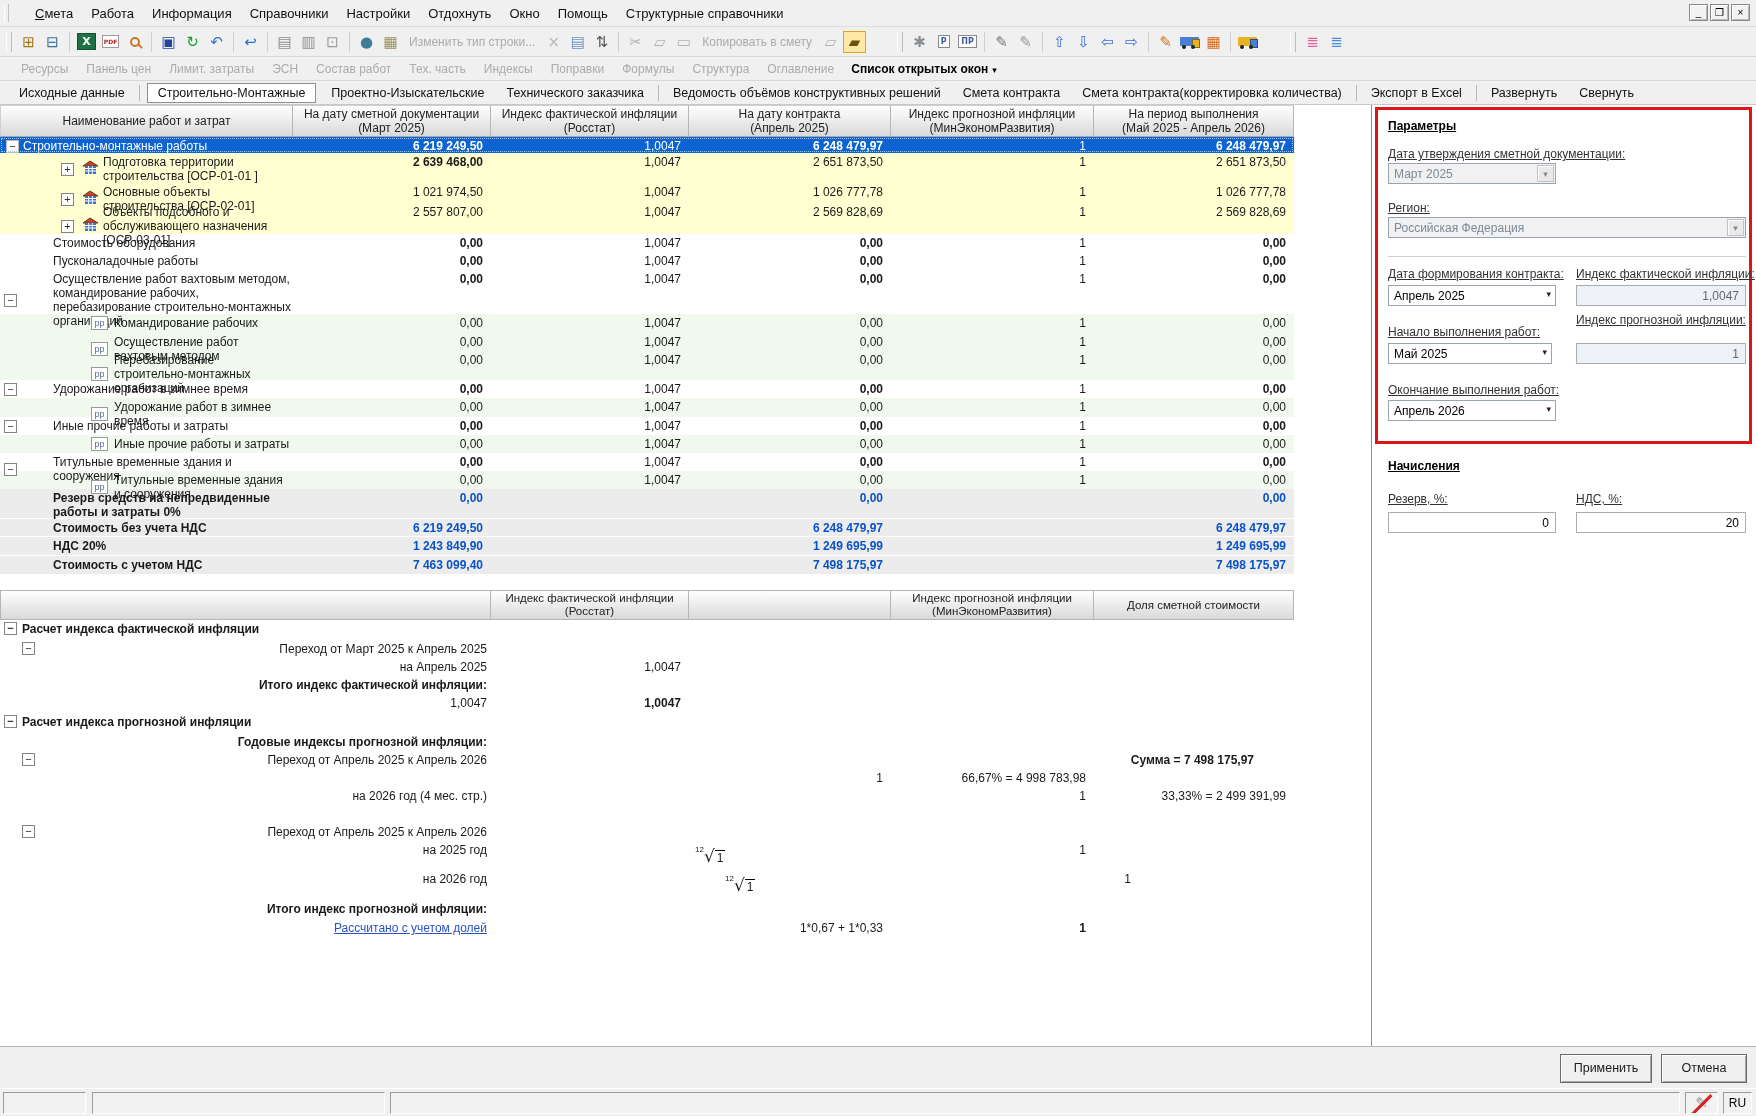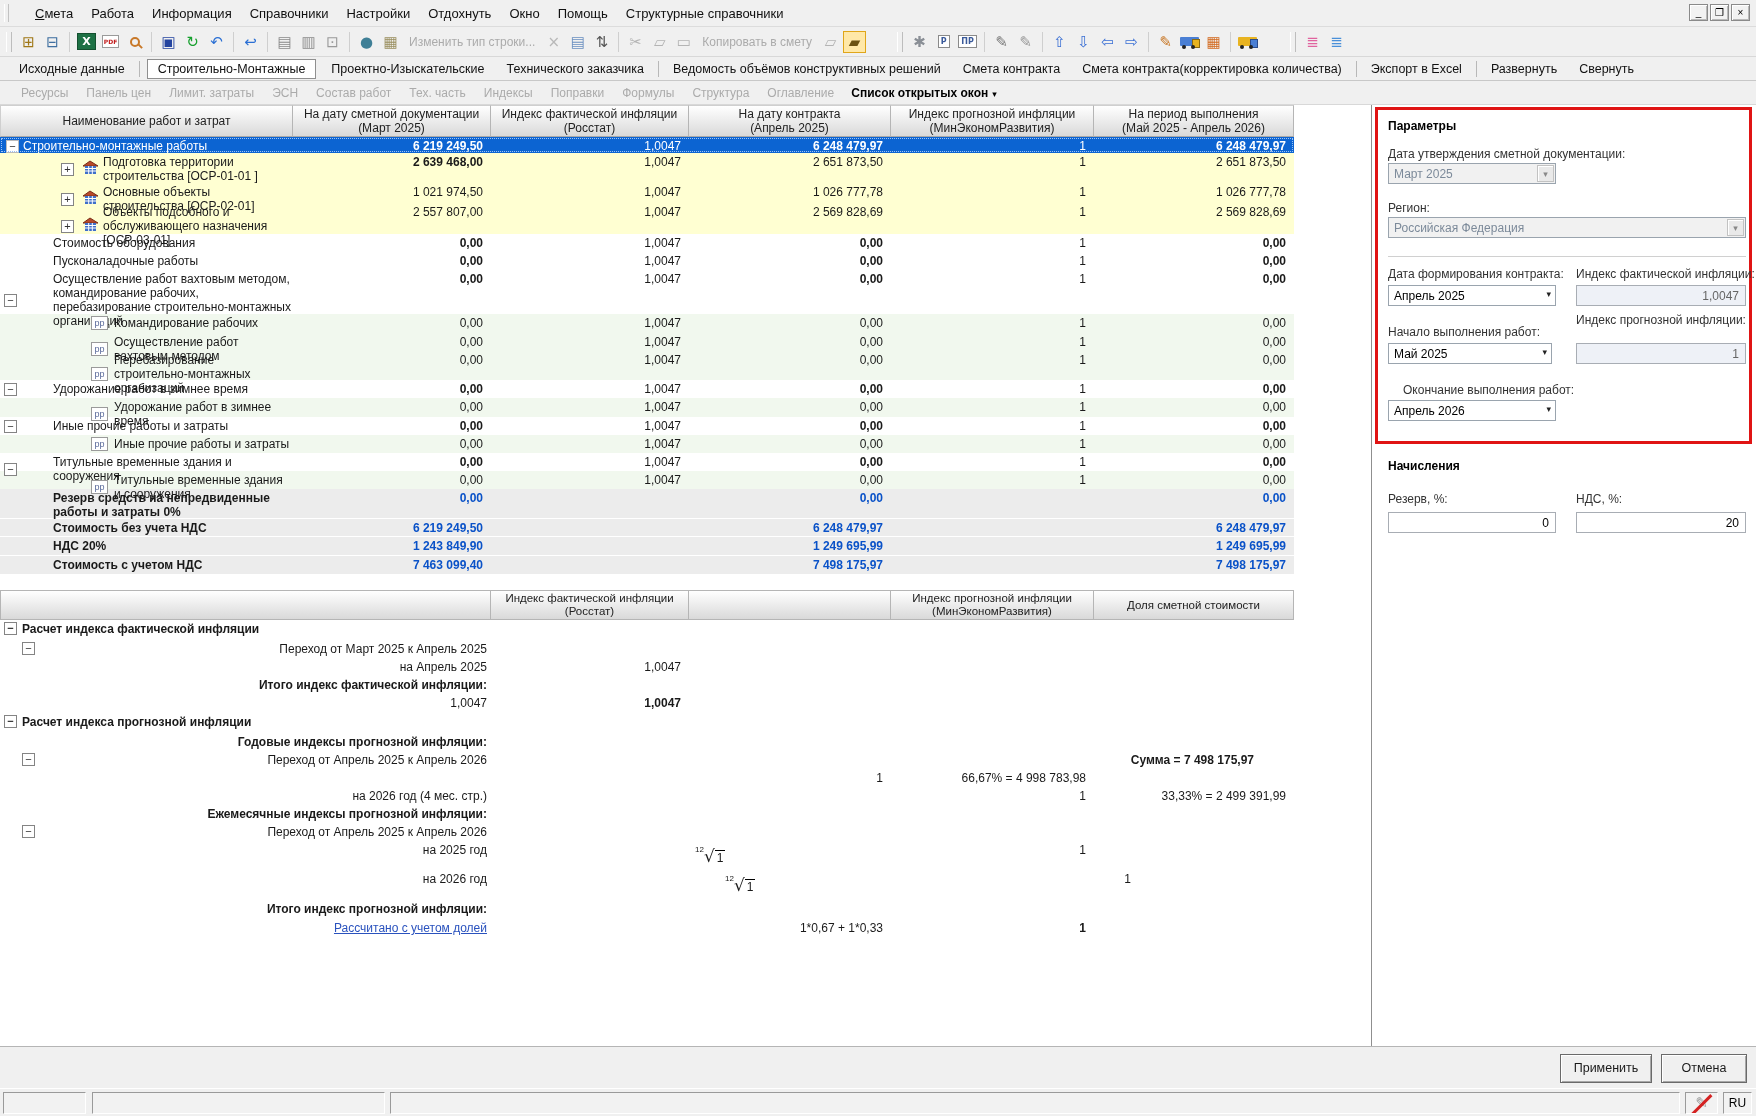--- a/index.html
+++ b/index.html
@@ -81,21 +81,21 @@
   .cval { text-align:right; padding:2px 8px 0 2px; line-height:14px; }
   .cval.ctr-l { text-align:left; padding-left:6px; }
   .clink { color:#2a52be; text-decoration:underline; cursor:pointer; }
   .radical sup { font-size:8px; vertical-align:10px; }
   .radical .rsign { font-size:17px; font-family:"DejaVu Sans",sans-serif; }
   .radical .rval { border-top:1px solid #000; padding:0 2px; }
 
   
   #right-panel { position:relative; width:383px; background:#fff; }
   #red-box { position:absolute; left:3px; top:2px; width:377px; height:337px; border:3px solid #e01414; }
-  .plabel { position:absolute; color:#333; white-space:nowrap; }
+  .plabel { position:absolute; color:#333; white-space:nowrap;text-decoration:underline; }
   .ptitle { font-weight:bold; color:#000; }
   .combo { position:absolute; height:21px; background:#fff; border:1px solid #9aa4ae; display:flex; align-items:center; padding-left:5px; font-size:12px; color:#000; }
   .combo .cb-arrow { position:absolute; right:4px; top:3px; font-size:9px; color:#222; }
   .combo.dis { background:#f1f1f1; color:#7c8a9a; }
   .combo.dis .cb-arrow { right:1px; top:1px; width:17px; height:17px; background:#e9e9e9; border:1px solid #c2c2c2; box-shadow:inset 1px 1px #fff; text-align:center; line-height:16px; color:#888; }
   .pfield { position:absolute; height:21px; border:1px solid #a8adb4; background:#eef1f7; color:#666; text-align:right; padding:3px 6px 0 0; }
   .pinput { position:absolute; height:21px; border:1px solid #a8adb4; background:#fff; color:#000; text-align:right; padding:3px 6px 0 0; }
   .psep { position:absolute; height:1px; background:#d0d0d0; }
 
   
@@ -219,54 +219,54 @@
         <div class="tb-icon i-truck ty">
           <i></i>
         </div>
       </div>
       <div style="width: 26px;"></div>
       <div class="grip"></div>
       <div class="tb-group">
         <div class="tb-icon" style="color: rgb(224, 99, 159);">≣</div>
         <div class="tb-icon" style="color: rgb(74, 144, 217);">≣</div>
       </div>
+    </div>
+
+  <div id="toolbar2">
+      <span class="tb2-item">Ресурсы</span>
+      <span class="tb2-item">Панель цен</span>
+      <span class="tb2-item">Лимит. затраты</span>
+      <span class="tb2-item">ЭСН</span>
+      <span class="tb2-item">Состав работ</span>
+      <span class="tb2-item">Тех. часть</span>
+      <span class="tb2-item">Индексы</span>
+      <span class="tb2-item">Поправки</span>
+      <span class="tb2-item">Формулы</span>
+      <span class="tb2-item">Структура</span>
+      <span class="tb2-item">Оглавление</span>
+      <span class="tb2-active">Список открытых окон<span class="caret">▾</span></span>
     </div>
 
   <div id="tabs">
       <div class="tab">Исходные данные</div>
       <div class="tab-sep"></div>
       <div class="tab active">Строительно-Монтажные</div>
       <div class="tab">Проектно-Изыскательские</div>
       <div class="tab">Технического заказчика</div>
       <div class="tab-sep"></div>
       <div class="tab">Ведомость объёмов конструктивных решений</div>
       <div class="tab">Смета контракта</div>
       <div class="tab">Смета контракта(корректировка количества)</div>
       <div class="tab-sep"></div>
       <div class="tab">Экспорт в Excel</div>
       <div class="tab-sep"></div>
       <div class="tab">Развернуть</div>
       <div class="tab">Свернуть</div>
     </div>
 
-  <div id="toolbar2">
-      <span class="tb2-item">Ресурсы</span>
-      <span class="tb2-item">Панель цен</span>
-      <span class="tb2-item">Лимит. затраты</span>
-      <span class="tb2-item">ЭСН</span>
-      <span class="tb2-item">Состав работ</span>
-      <span class="tb2-item">Тех. часть</span>
-      <span class="tb2-item">Индексы</span>
-      <span class="tb2-item">Поправки</span>
-      <span class="tb2-item">Формулы</span>
-      <span class="tb2-item">Структура</span>
-      <span class="tb2-item">Оглавление</span>
-      <span class="tb2-active">Список открытых окон<span class="caret">▾</span></span>
-    </div>
-
   <div id="main">
     <div id="left-pane">
       <div class="hdr cols6" id="grid-header">
           <div class="hcell">Наименование работ и затрат</div>
           <div class="hcell">На дату сметной документации
 (Март 2025)</div>
           <div class="hcell">Индекс фактической инфляции
 (Росстат)</div>
           <div class="hcell">На дату контракта
 (Апрель 2025)</div>
@@ -579,21 +579,20 @@
             <div class="cval">66,67%  =  4 998 783,98</div>
           </div>
           <div class="crow cols5" style="height: 18px;">
             <div class="cname rt"><span>на 2026 год (4 мес. стр.)</span></div>
             <div class="cval"></div>
             <div class="cval"></div>
             <div class="cval">1</div>
             <div class="cval">33,33%  =  2 499 391,99</div>
           </div>
           <div class="crow cols5" style="height: 18px;">
-            <div class="cname rb"><span>Ежемесячные индексы прогнозной инфляции:</span></div>
             <div class="cval"></div>
             <div class="cval"></div>
             <div class="cval"></div>
             <div class="cval"></div>
           </div>
           <div class="crow cols5" style="height: 18px;">
             <div class="cname rt"><span class="cexp" style="left: 22px;">−</span><span>Переход от Апрель 2025 к Апрель 2026</span></div>
             <div class="cval"></div>
             <div class="cval"></div>
             <div class="cval"></div>
@@ -657,21 +656,21 @@
       <div class="pfield" style="left:204px; top:180px; width:170px;">1,0047</div>
 
       <div class="plabel" style="left:16px; top:220px;">Начало выполнения работ:</div>
       <div class="plabel" style="left:204px; top:208px;">Индекс прогнозной инфляции:</div>
       <div class="combo" style="left:16px; top:238px; width:164px;">
         <span>Май 2025</span>
         <span class="cb-arrow">▾</span>
       </div>
       <div class="pfield" style="left:204px; top:238px; width:170px;">1</div>
 
-      <div class="plabel" style="left:31px; top:278px;">Окончание выполнения работ:</div>
+      <div class="plabel" style="left:16px; top:278px;">Окончание выполнения работ:</div>
       <div class="combo" style="left:16px; top:295px; width:168px;">
         <span>Апрель 2026</span>
         <span class="cb-arrow">▾</span>
       </div>
 
       <div class="plabel ptitle" style="left:16px; top:354px;">Начисления</div>
       <div class="plabel" style="left:16px; top:387px;">Резерв, %:</div>
       <div class="plabel" style="left:204px; top:387px;">НДС, %:</div>
       <div class="pinput" style="left:16px; top:407px; width:168px;">0</div>
       <div class="pinput" style="left:204px; top:407px; width:170px;">20</div>

